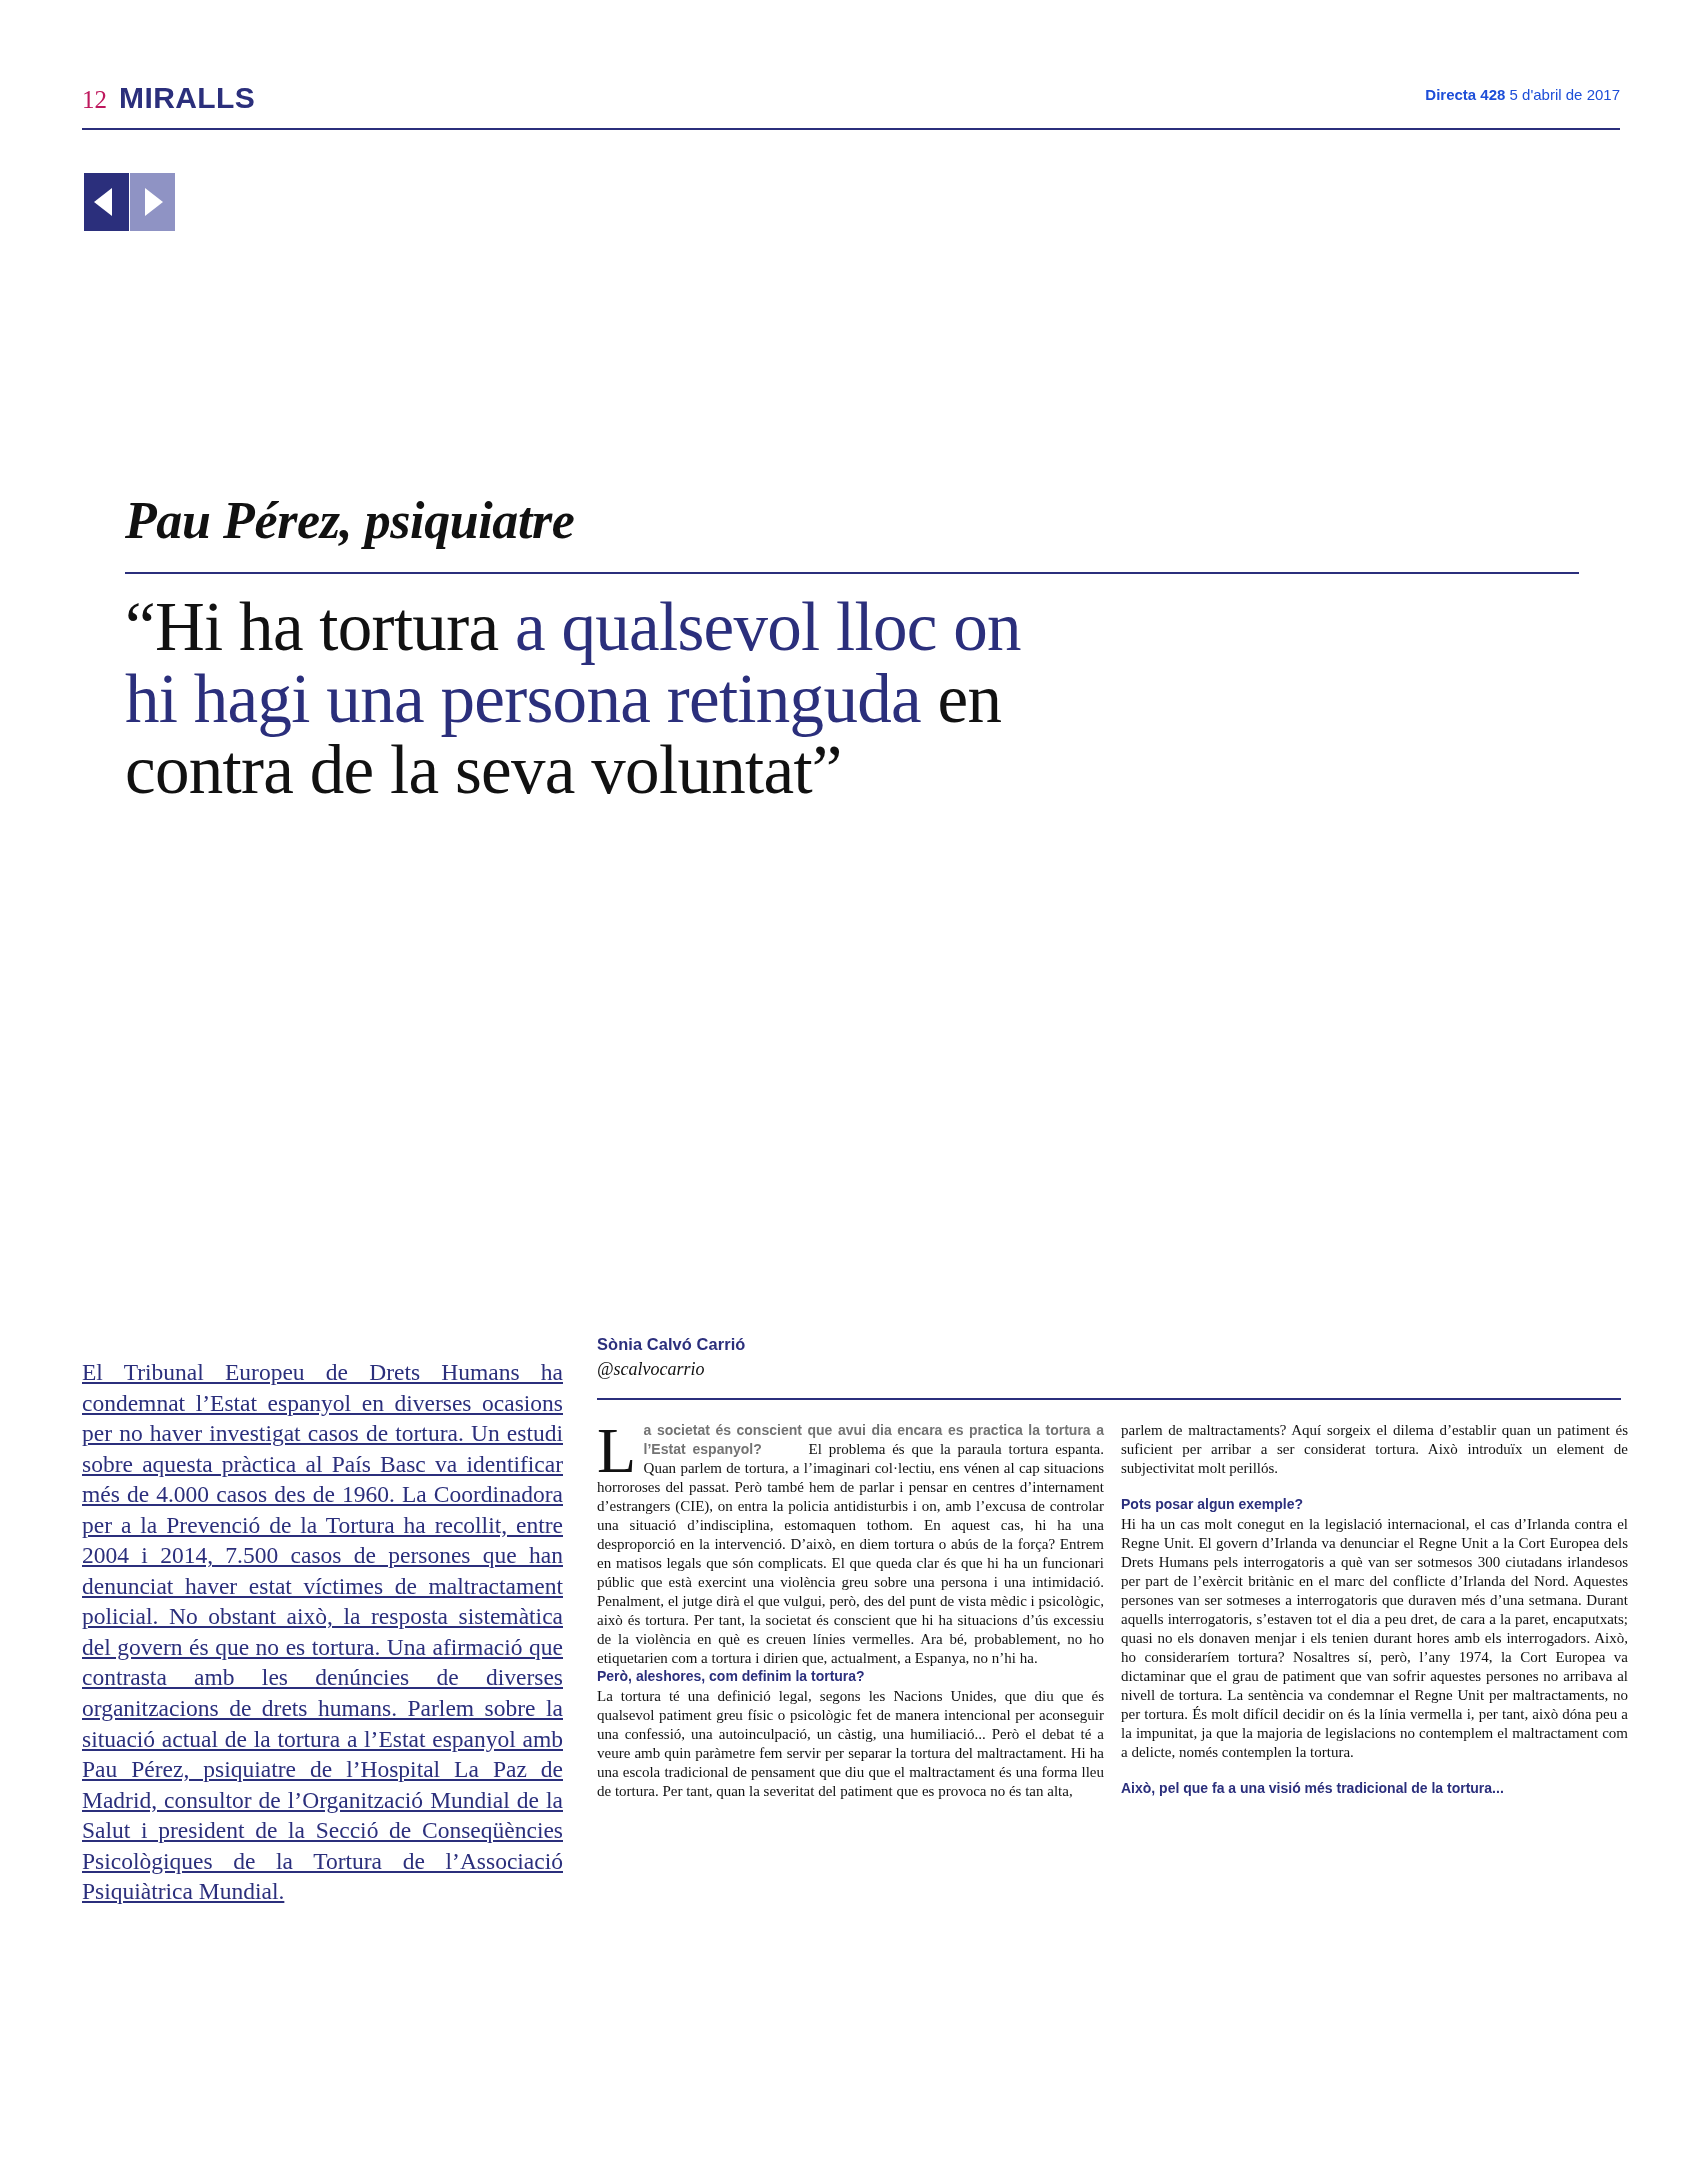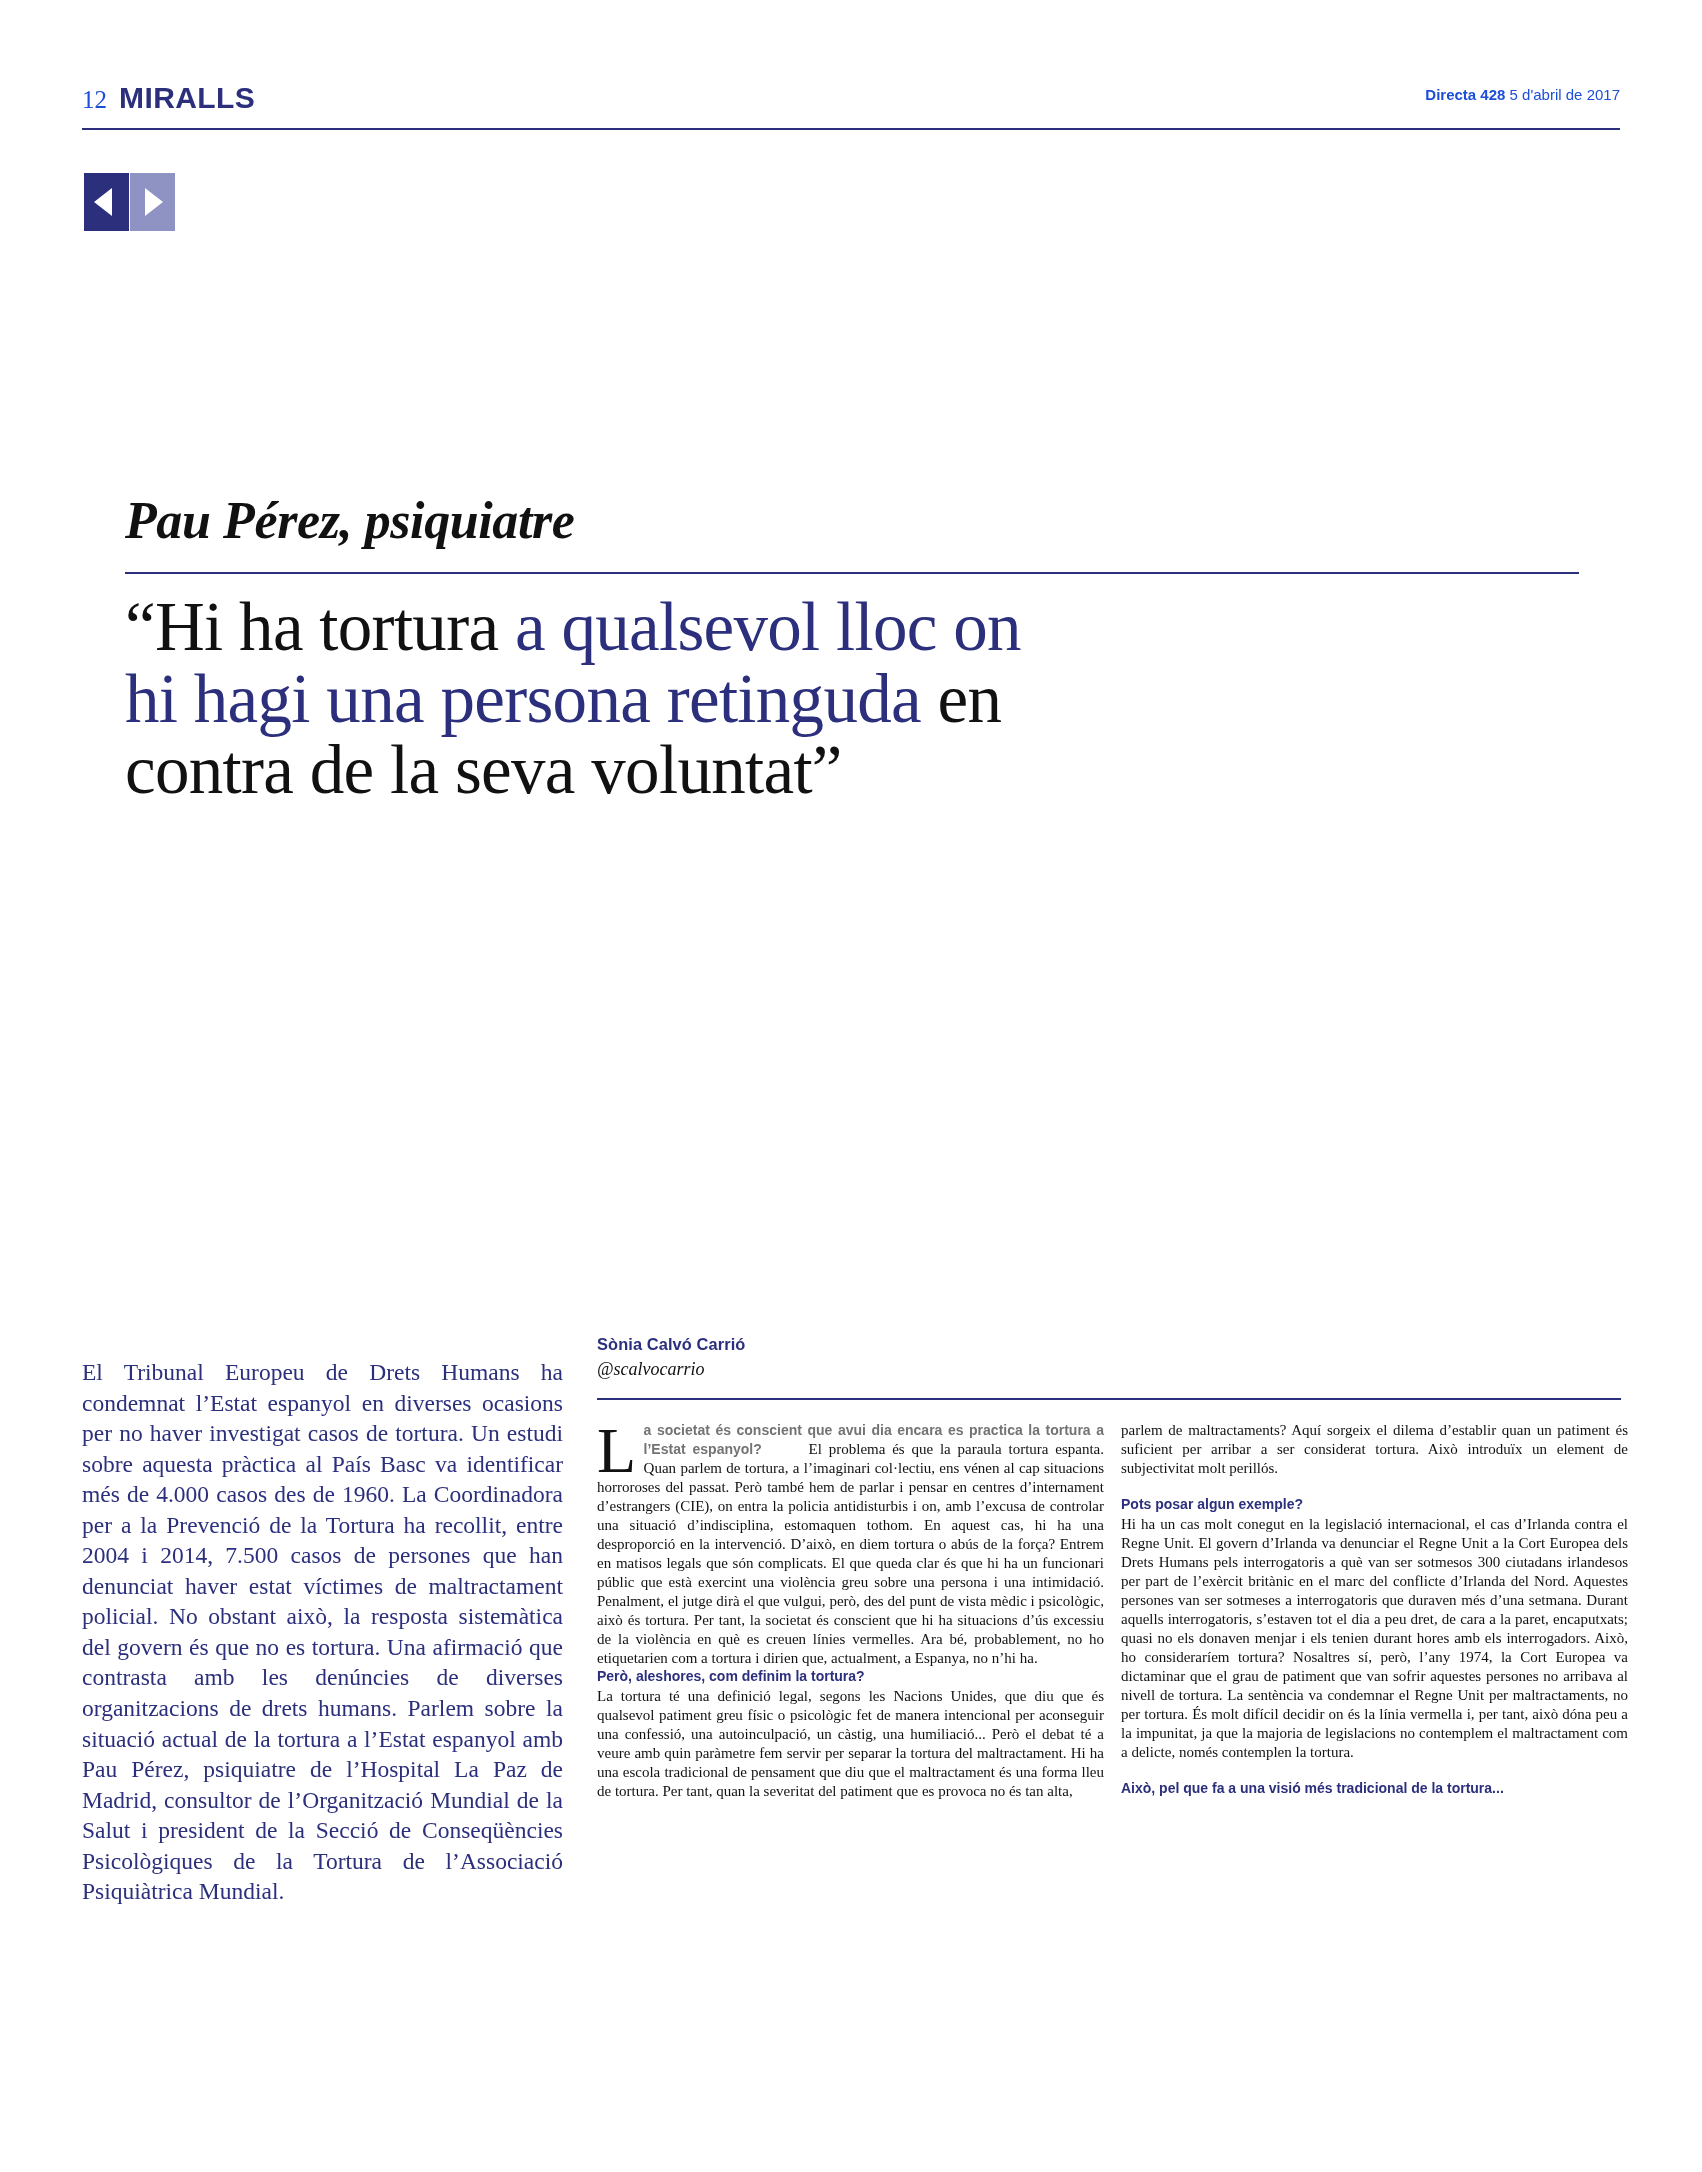--- a/index.html
+++ b/index.html
@@ -35,21 +35,21 @@
     position: absolute;
     left: 0;
     top: 0;
     display: flex;
     align-items: baseline;
     gap: 12px;
   }
   .folio {
     font-family: "Liberation Serif", serif;
     font-size: 25px;
-    color: #1d4ed8;
+    color: #be185d;
     font-weight: 400;
   }
   .section-name {
     font-family: "Liberation Sans", sans-serif;
     font-size: 30px;
     font-weight: bold;
     letter-spacing: 0.4px;
     color: #2b2f7c;
   }
   .header-right {
@@ -146,20 +146,21 @@
     left: 82px;
     top: 1357px;
     width: 481px;
     font-family: "Liberation Serif", serif;
     font-size: 23.5px;
     line-height: 1.30;
     color: #2b2f7c;
     text-align: justify;
     text-justify: inter-word;
     hyphens: auto;
+    text-decoration: underline;
   }
 
   
   .byline {
     position: absolute;
     left: 597px;
     top: 1335px;
     width: 507px;
   }
   .byline-name {

